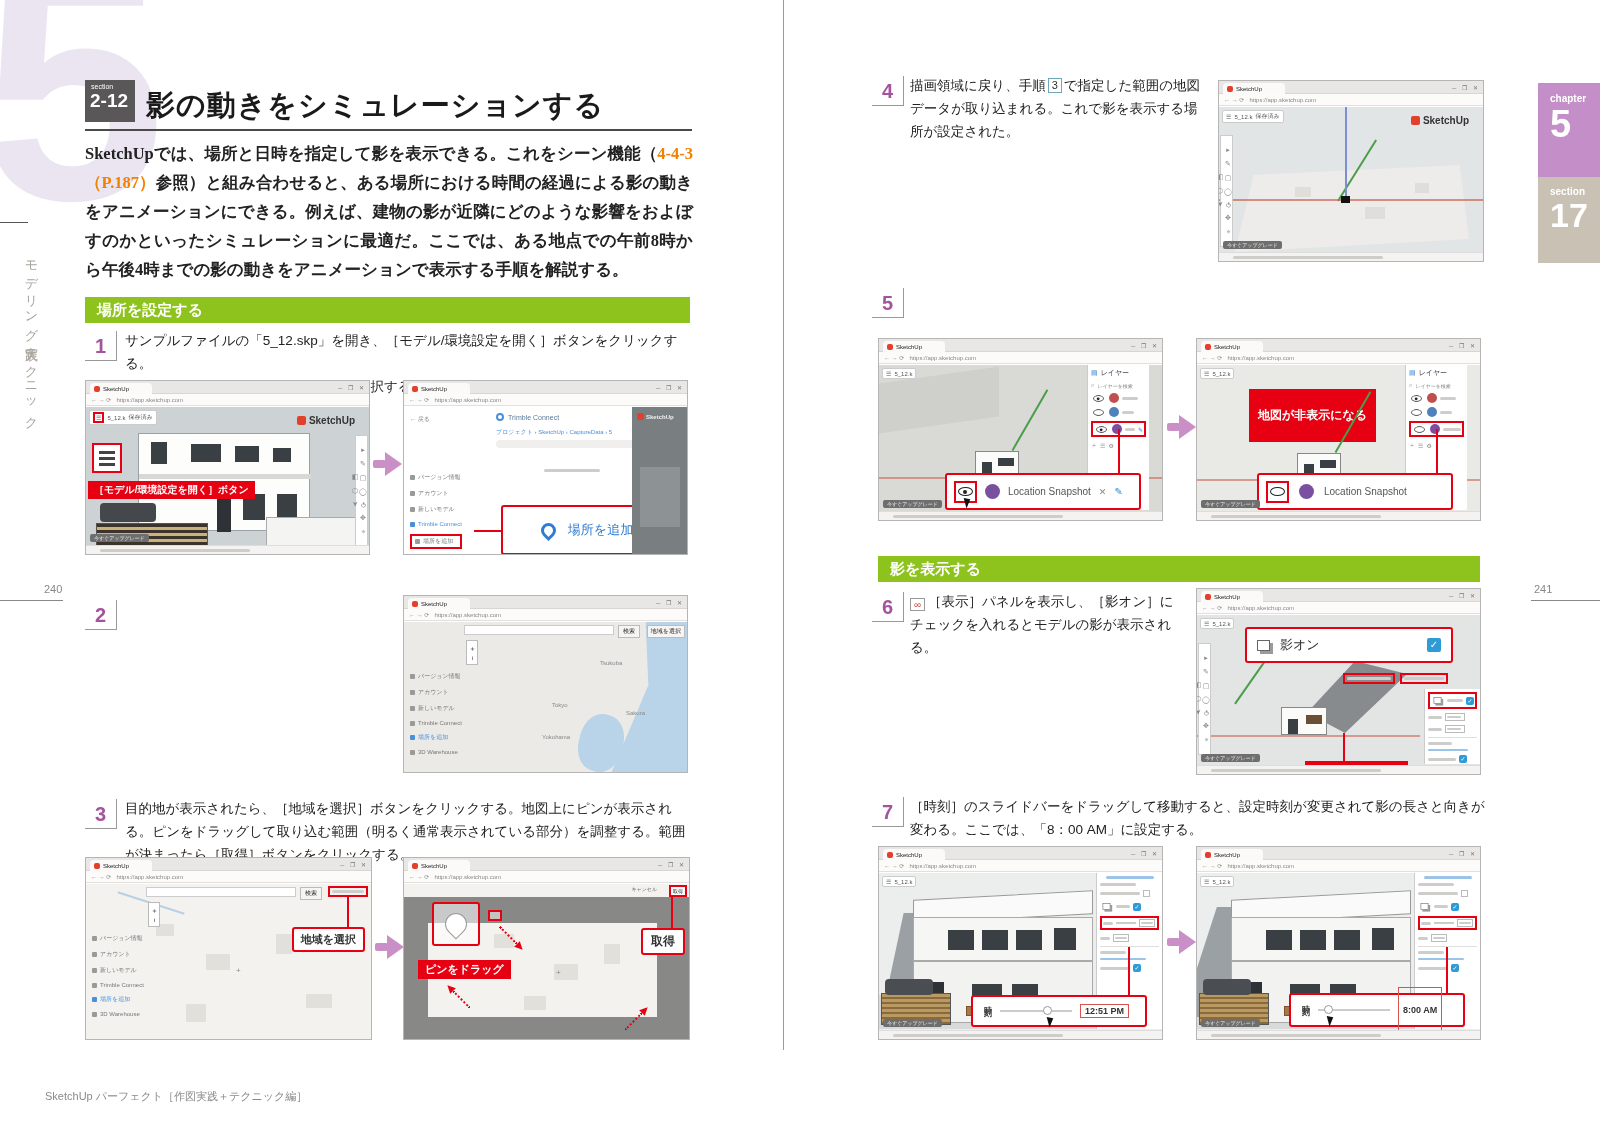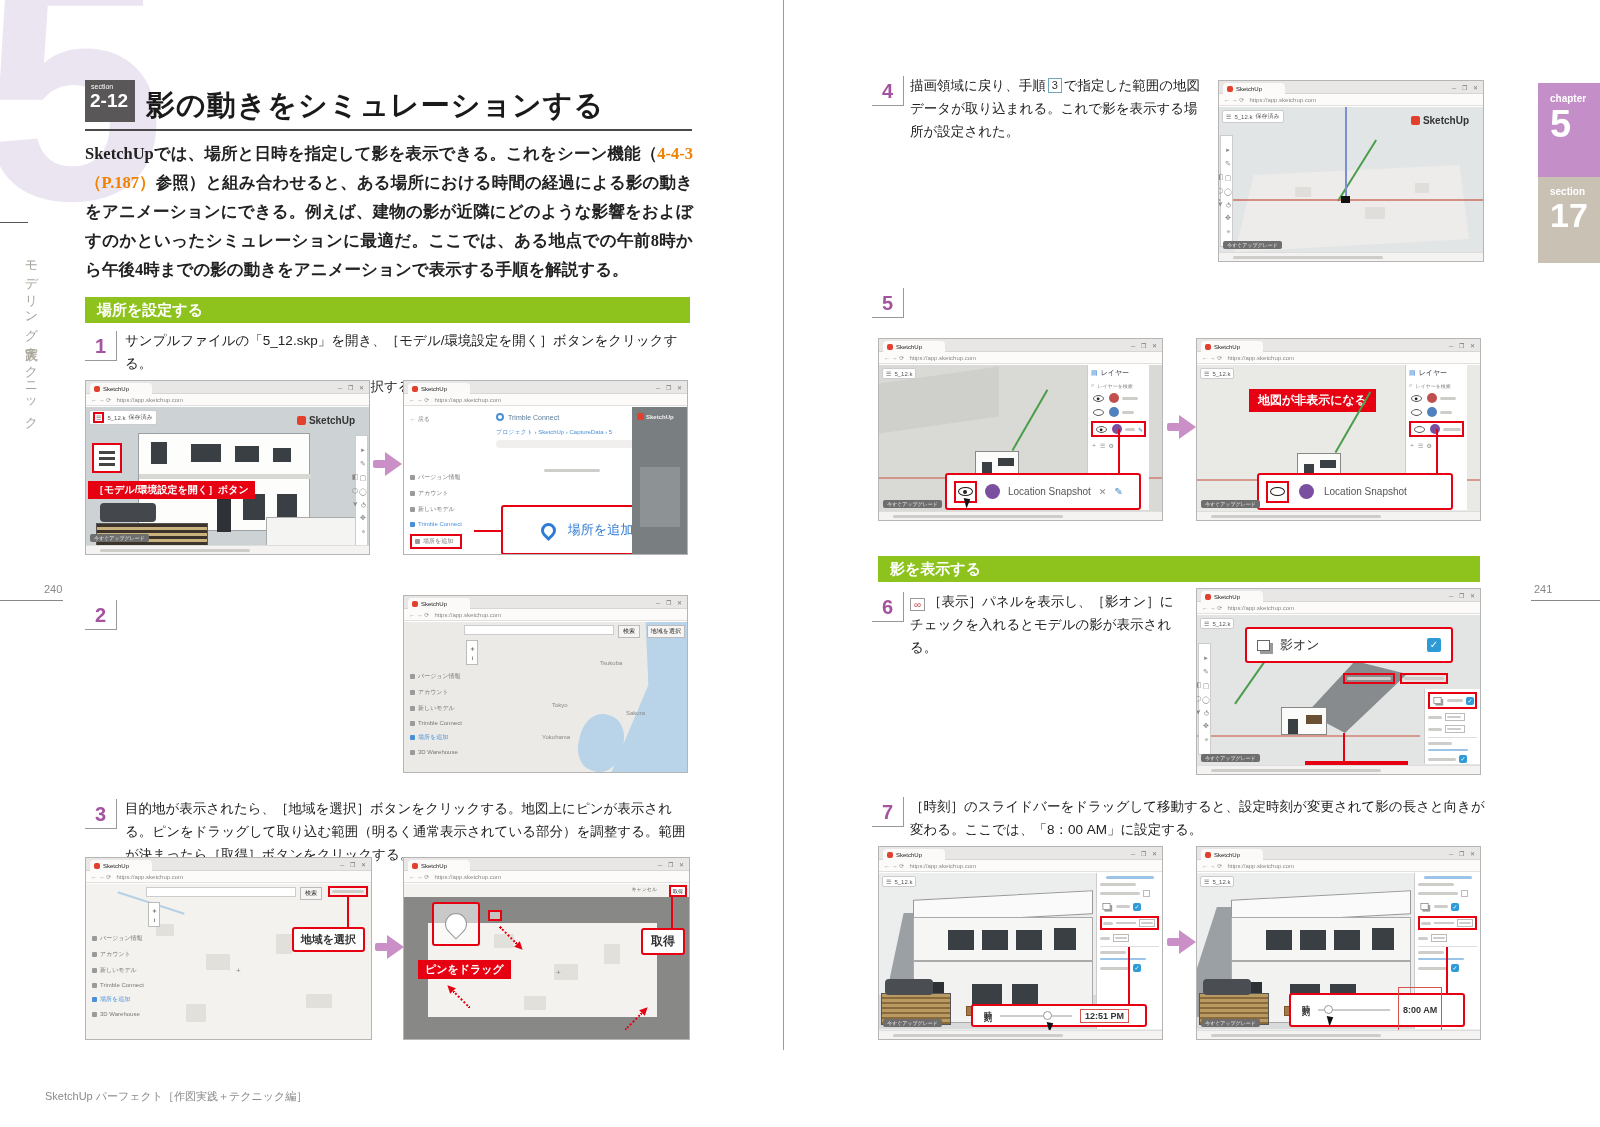--- a/index.html
+++ b/index.html
@@ -496,21 +496,21 @@
   </div>
   <div class="bu">
         <span class="t6 gry">← → ⟳</span>
         <span class="t6 gry">https://app.sketchup.com</span>
       </div>
   <div class="bc" style="background:#e9e9e6">
     <div class="chip">
           <span>☰</span>
           <span>5_12.k</span>
         </div>
-    <div class="a rlab t12" style="left:52px;top:24px;padding:3px 9px">地図が非表示になる</div>
+    <div class="a rlab t12" style="left:52px;top:24px;padding:18px 9px">地図が非表示になる</div>
     <div class="a" style="left:100px;top:88px;width:44px;height:26px;background:#fbfbfa;border:1px solid #888">
           <div class="a" style="left:6px;top:10px;width:10px;height:14px;background:#3a3f44"></div>
           <div class="a" style="left:22px;top:6px;width:16px;height:8px;background:#3a3f44"></div>
         </div>
     <div class="a" style="left:0;right:0;top:114px;height:1.5px;background:#cc6655;opacity:.6"></div>
     <div class="a" style="left:155px;top:22px;width:1.5px;height:70px;background:#4a9d4a;transform:rotate(30deg)"></div>
     <div class="panel" style="right:13px;top:0;bottom:10px;width:62px">
       <div class="prow">
             <span class="t7" style="color:#4a90d9">▤</span>
             <span class="t7" style="color:#445">レイヤー</span>
@@ -713,21 +713,21 @@
           </div>
       <div class="prow">
             <i class="blb" style="width:46px;height:2px"></i>
           </div>
       <div class="prow">
             <i class="bl" style="width:30px;height:3px"></i>
             <span class="chk" style="width:8px;height:8px;font-size:6px;line-height:8px">✓</span>
           </div>
     </div>
     <div class="a" style="right:32px;top:74px;width:2px;height:70px;background:#e60012"></div>
-    <div class="a rframe" style="left:92px;bottom:12px;width:176px;height:23px;display:flex;align-items:center;gap:8px;padding:4px 8px">
+    <div class="a rframe" style="left:92px;bottom:12px;width:176px;height:32px;display:flex;align-items:center;gap:8px;padding:4px 8px">
       <span class="vtext t8 b" style="color:#333;height:24px">時刻</span>
       <span style="position:relative;width:72px;height:2px;background:#ccc">
             <i class="thumb" style="left:60%"></i>
             <i class="cur a" style="left:66%;top:6px"></i>
           </span>
       <span class="t9 b" style="border:1.5px solid #d9534f;padding:1px 4px;color:#333;white-space:nowrap">12:51 PM</span>
     </div>
     <div class="dchip">今すぐアップグレード</div>
     <div class="sbar">
           <i class="bl" style="width:170px;height:3px"></i>

